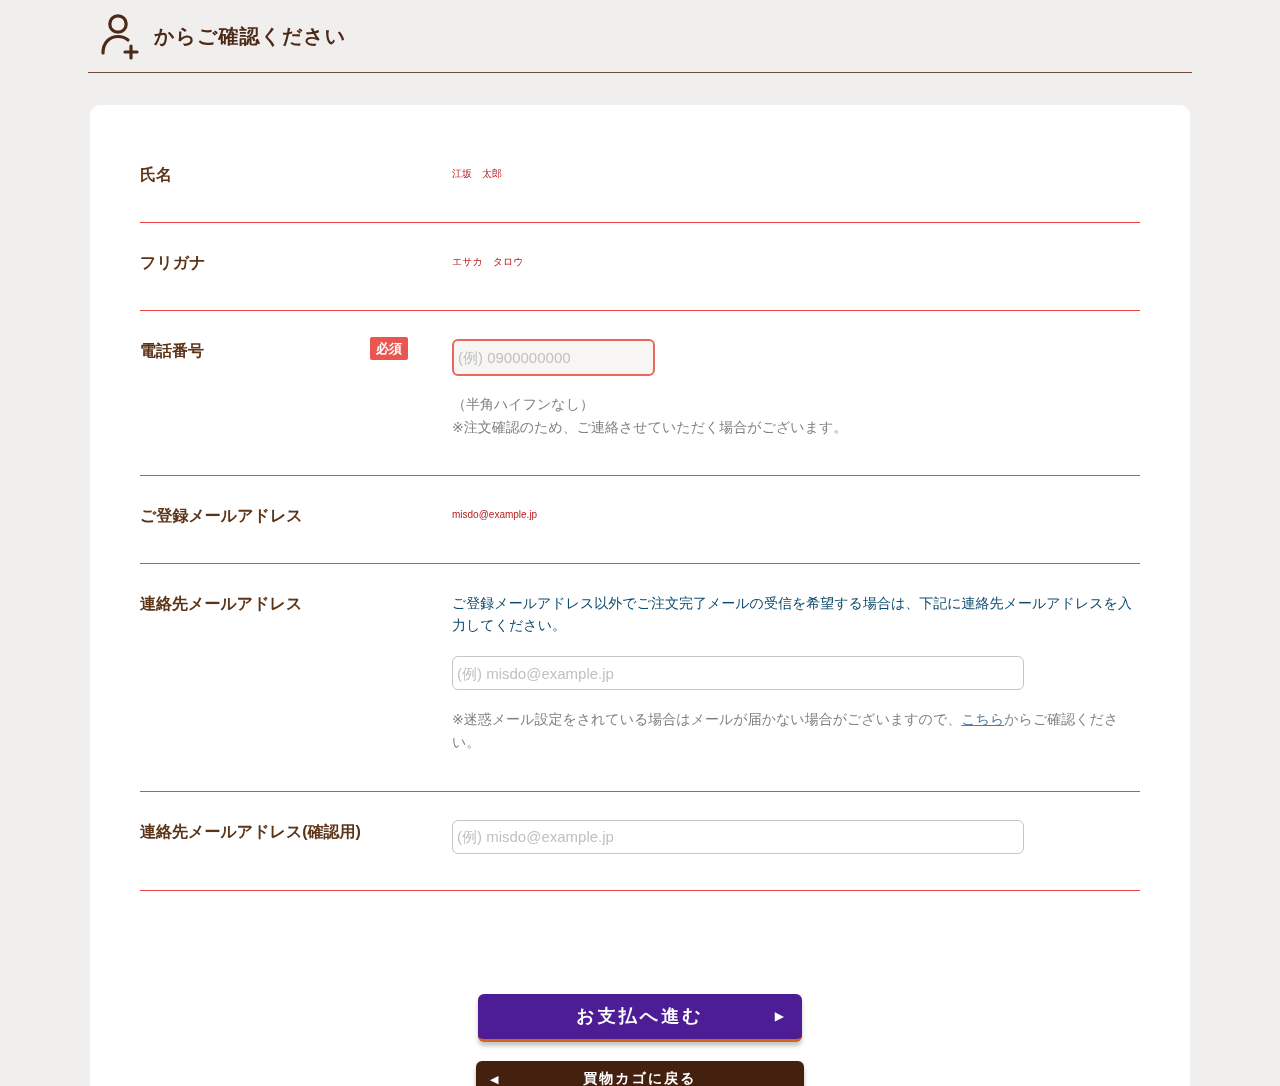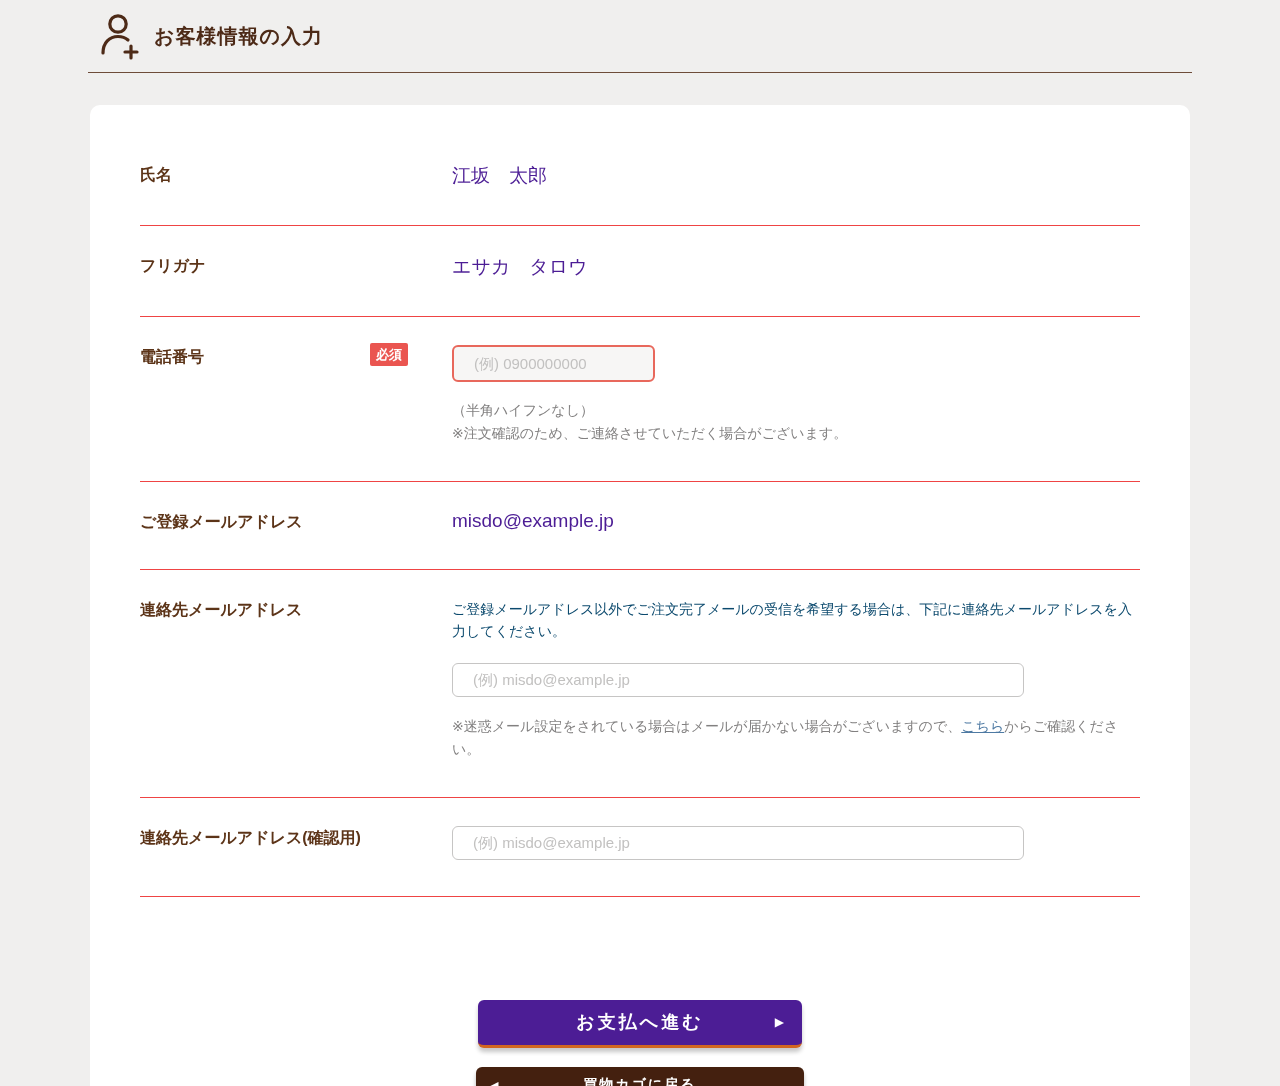--- a/index.html
+++ b/index.html
@@ -59,43 +59,43 @@
   }
   .field-label {
     font-size: 16px;
     font-weight: bold;
     color: #5c3418;
     line-height: 1.3;
     padding-top: 2px;
   }
   .content-cell { flex: 1 1 auto; }
   .field-value {
-    font-size: 19px;
-    color: #4c1d95;
+    font-size: 10px;
+    color: #b91c1c;
     padding-top: 3px;
   }
 
   .required-badge {
     background: #ea5550;
     color: #ffffff;
     font-size: 13px;
     font-weight: bold;
     border-radius: 2px;
     padding: 5px 6px;
     line-height: 1;
     margin-top: -2px;
   }
 
   input.text-input {
     height: 34px;
     border: 1px solid #c6c5c4;
     border-radius: 6px;
     background: #ffffff;
     font-size: 15px;
-    padding: 0 20px;
+    padding: 0 4px;
     color: #3c3c3c;
     outline: none;
     font-family: "Liberation Sans", "DejaVu Sans", sans-serif;
   }
   input.text-input::placeholder { color: #c2c1c0; opacity: 1; }
   .phone-input {
     width: 203px;
     height: 37px !important;
     border: 2px solid #e8685c !important;
     background: #f7f6f5 !important;
@@ -179,21 +179,21 @@
 
 <header class="page-header">
   <div class="page-header-inner">
     <span class="header-icon">
       <svg width="42" height="48" viewBox="0 0 42 48" fill="none" xmlns="http://www.w3.org/2000/svg">
         <circle cx="20" cy="12" r="8.2" stroke="#4d2a17" stroke-width="3.2"></circle>
         <path d="M5 41 C5 30.5 11.5 24.5 20 24.5 C24 24.5 27.5 25.8 30 28" stroke="#4d2a17" stroke-width="3.2" stroke-linecap="round" fill="none"></path>
         <path d="M33 34 L33 46 M27 40 L39 40" stroke="#4d2a17" stroke-width="3.2" stroke-linecap="round"></path>
       </svg>
     </span>
-    <h1 class="page-title">お客様情報の入力</h1>
+    <h1 class="page-title">からご確認ください</h1>
   </div>
   <hr class="header-rule">
 </header>
 
 <main class="card">
 
   <div class="form-row">
     <div class="label-cell">
       <span class="field-label">氏名</span>
     </div>

